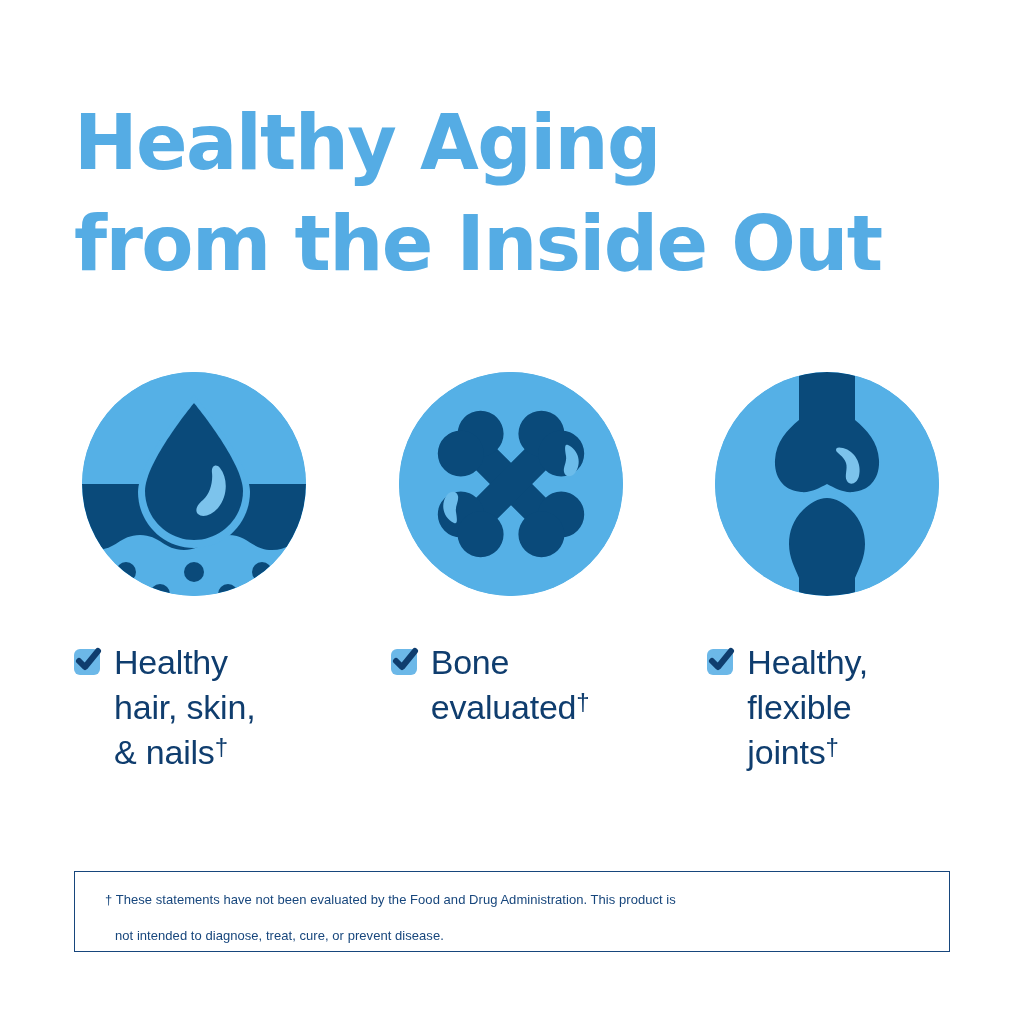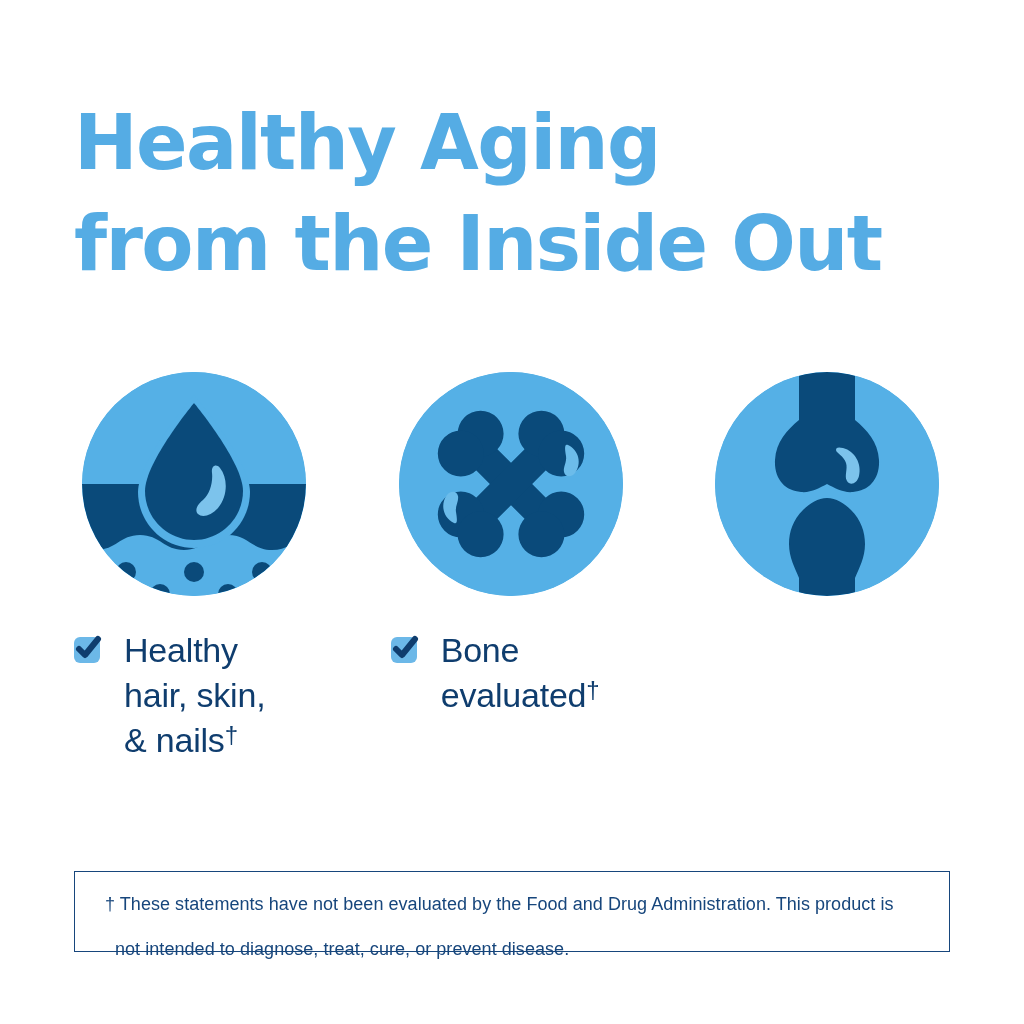--- a/index.html
+++ b/index.html
@@ -46,24 +46,24 @@
     width: 224px; height: 224px;
     border-radius: 50%;
     background: #55b0e6;
     position: relative;
     overflow: hidden;
     margin-left: 8px;
   }
   .icon-circle svg { display: block; width: 224px; height: 224px; }
 
   .label-row {
-    margin-top: 32px;
+    margin-top: 44px;
     display: flex;
     align-items: flex-start;
-    gap: 24px;
+    gap: 14px;
   }
   .checkbox {
     position: relative;
     flex: 0 0 auto;
     width: 26px; height: 26px;
     border-radius: 6px;
     background: #6cb8e8;
     margin-top: 9px;
   }
   .checkbox svg { position: absolute; left: -2px; top: -5px; width: 32px; height: 32px; }
@@ -84,21 +84,21 @@
     left: 74px; top: 871px;
     width: 876px; height: 81px;
     border: 1.5px solid #17467c;
     background: #ffffff;
   }
   .footnote-text {
     position: absolute;
     left: 30px; top: 17px;
     width: 820px;
     color: #17467c;
-    font-size: 18px;
+    font-size: 13px;
     line-height: 1.75;
     letter-spacing: 0.05px;
   }
   .footnote-text .indent { display: block; padding-left: 10px; margin-top: 13px; }
 </style>
 </head>
 <body>
 
 <div class="page">
 
@@ -208,20 +208,30 @@
             <path d="M112 126 C121 126 129 131 136 138 C146 148 150 160 150 172
                      C150 186 144 196 140 206 V236 H84 V206
                      C80 196 74 186 74 172 C74 160 78 148 88 138
                      C95 131 103 126 112 126 Z"></path>
           </g>
 
           <path d="M128 76 C140 79 147 92 144 104 C142 112 135 114 132 109
                    C129 104 133 97 131 91 C129 84 121 81 121 78 C121 75 124 75 128 76 Z" fill="#7cc3ec"></path>
         </svg>
       </div>
+      <div class="label-row">
+        <span class="checkbox">
+          <svg viewBox="0 0 32 32" xmlns="http://www.w3.org/2000/svg">
+            <path d="M7 17 L13 23 L26 7" stroke="#0f3d6e" stroke-width="6" fill="none" stroke-linecap="round" stroke-linejoin="round"></path>
+          </svg>
+        </span>
+        <span class="label-text"><span>Healthy,
+flexible
+joints</span><span class="dag">†</span></span>
+      </div>
     </div>
 
   </div>
 
   <div class="footnote-box">
     <div class="footnote-text">
       <span>† These statements have not been evaluated by the Food and Drug Administration. This product is</span>
       <span class="indent">not intended to diagnose, treat, cure, or prevent disease.</span>
     </div>
   </div>

